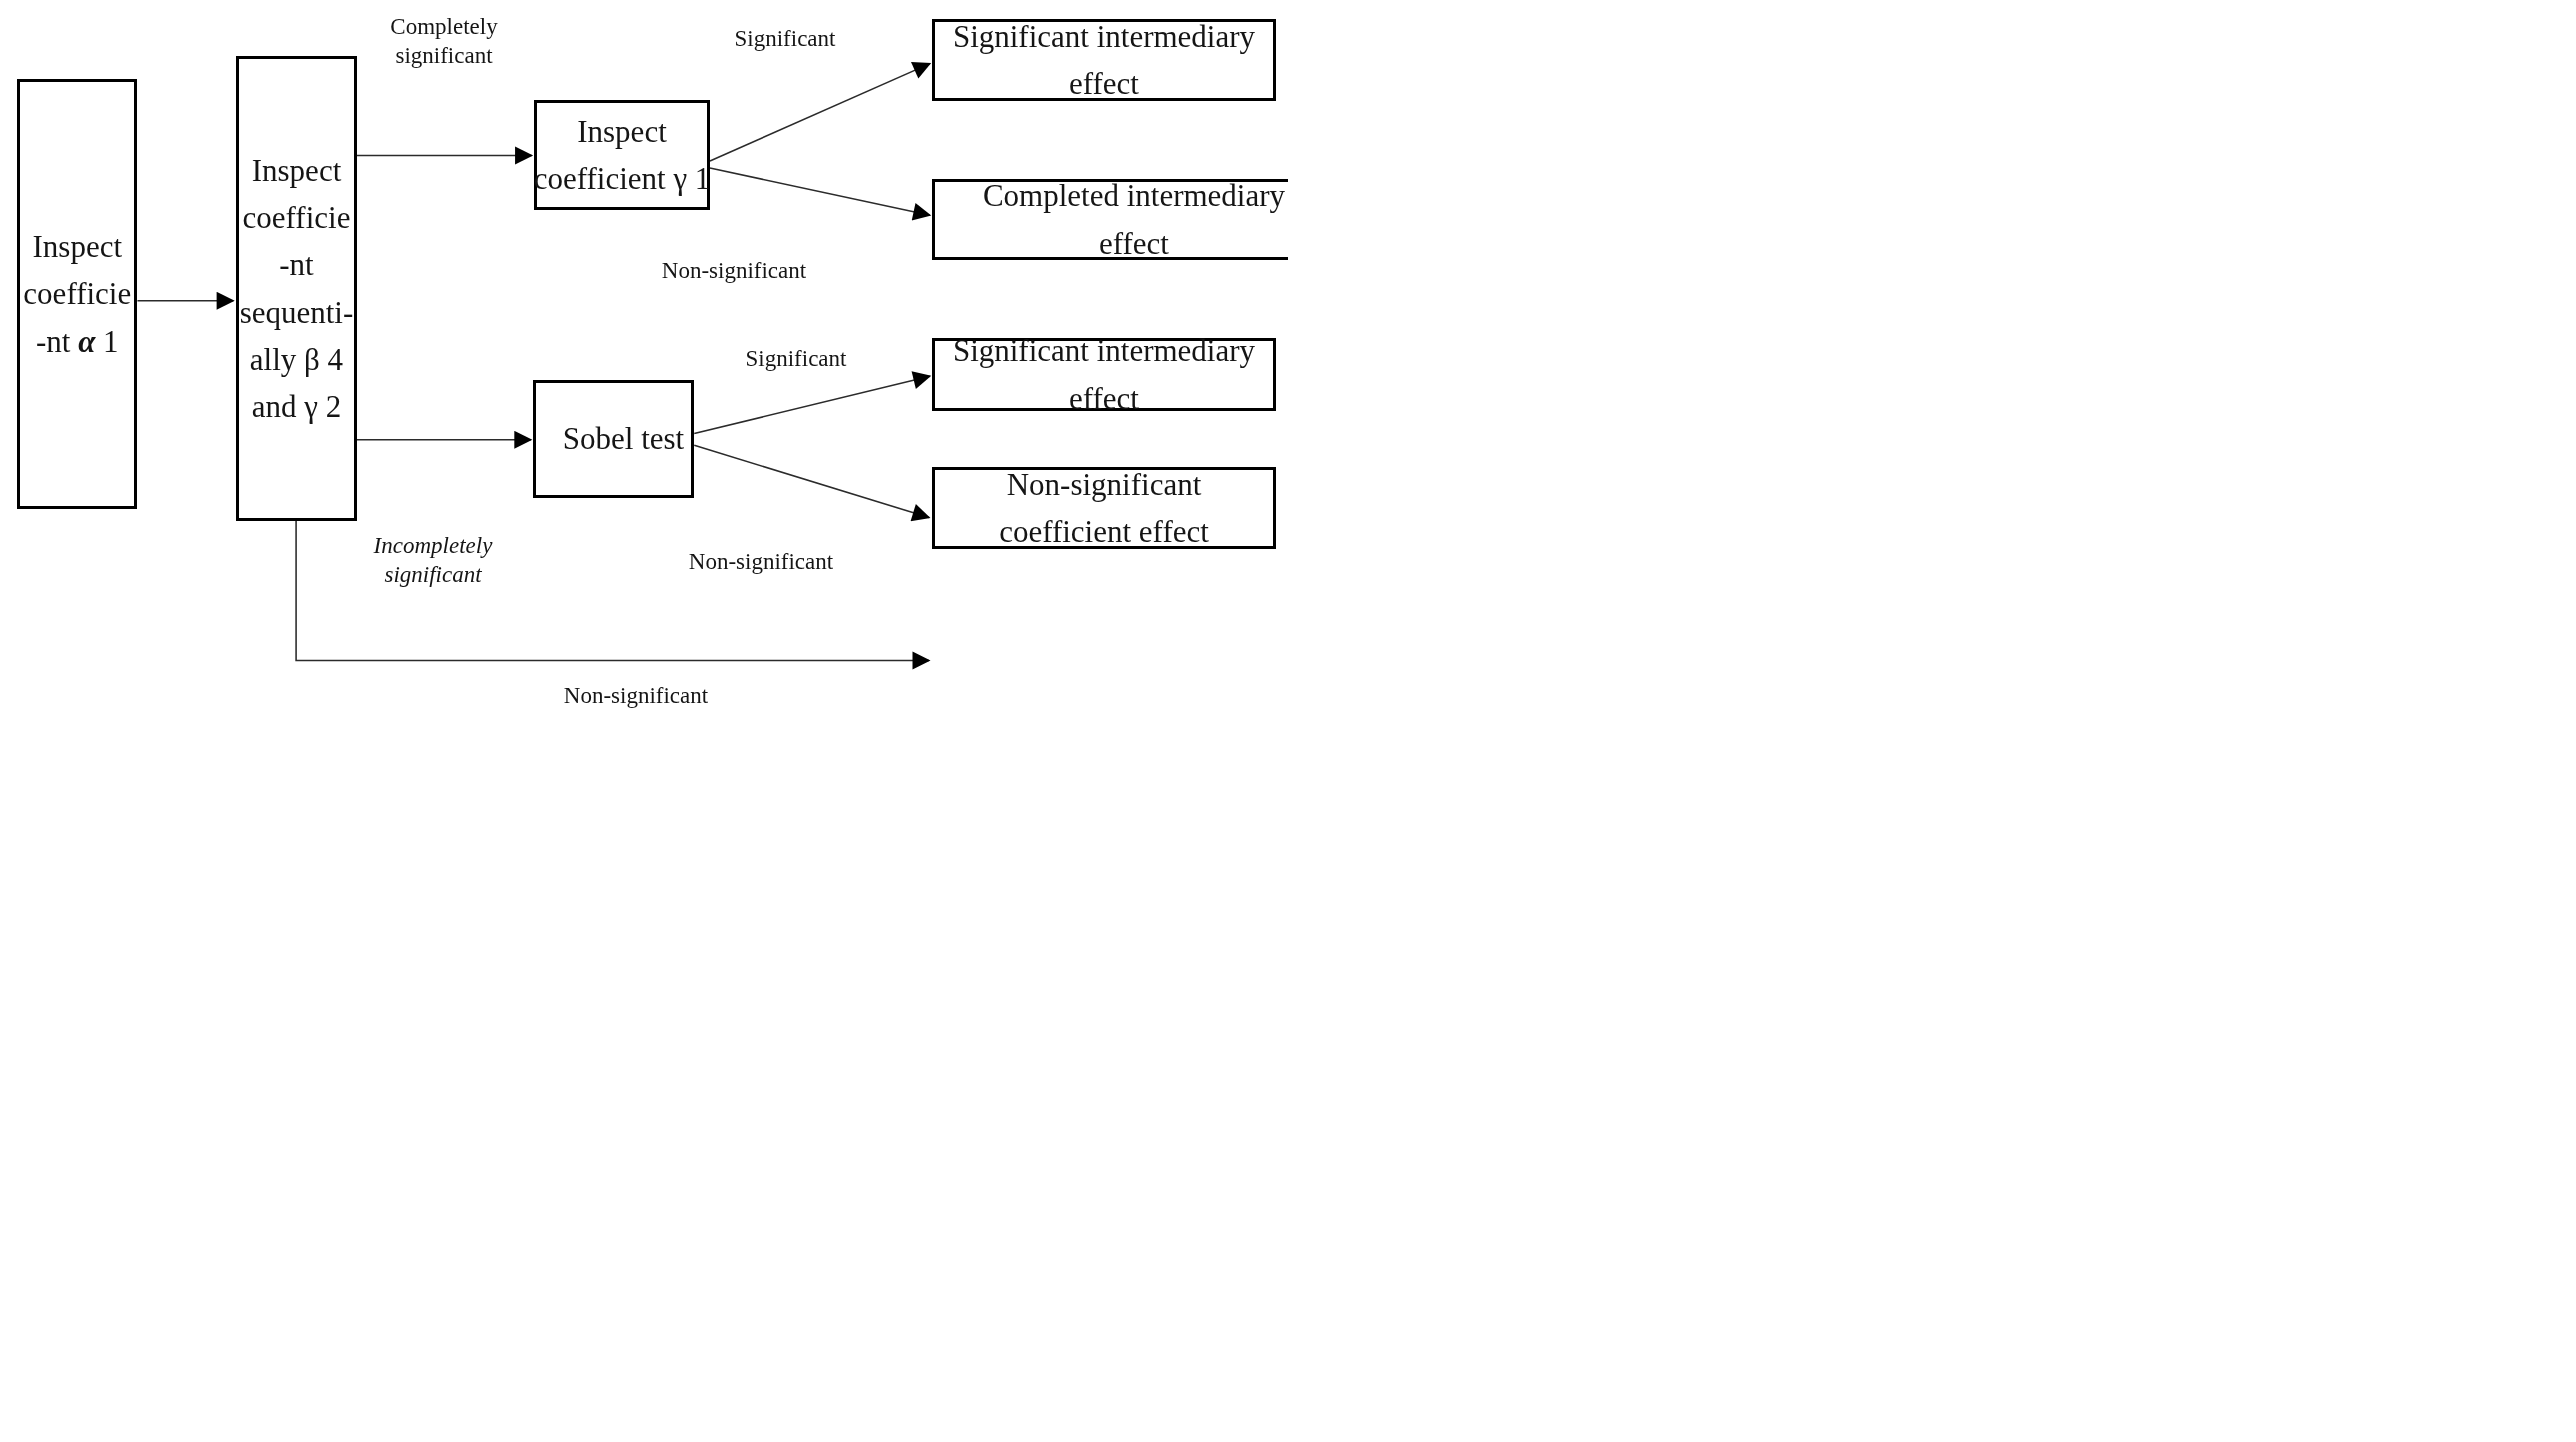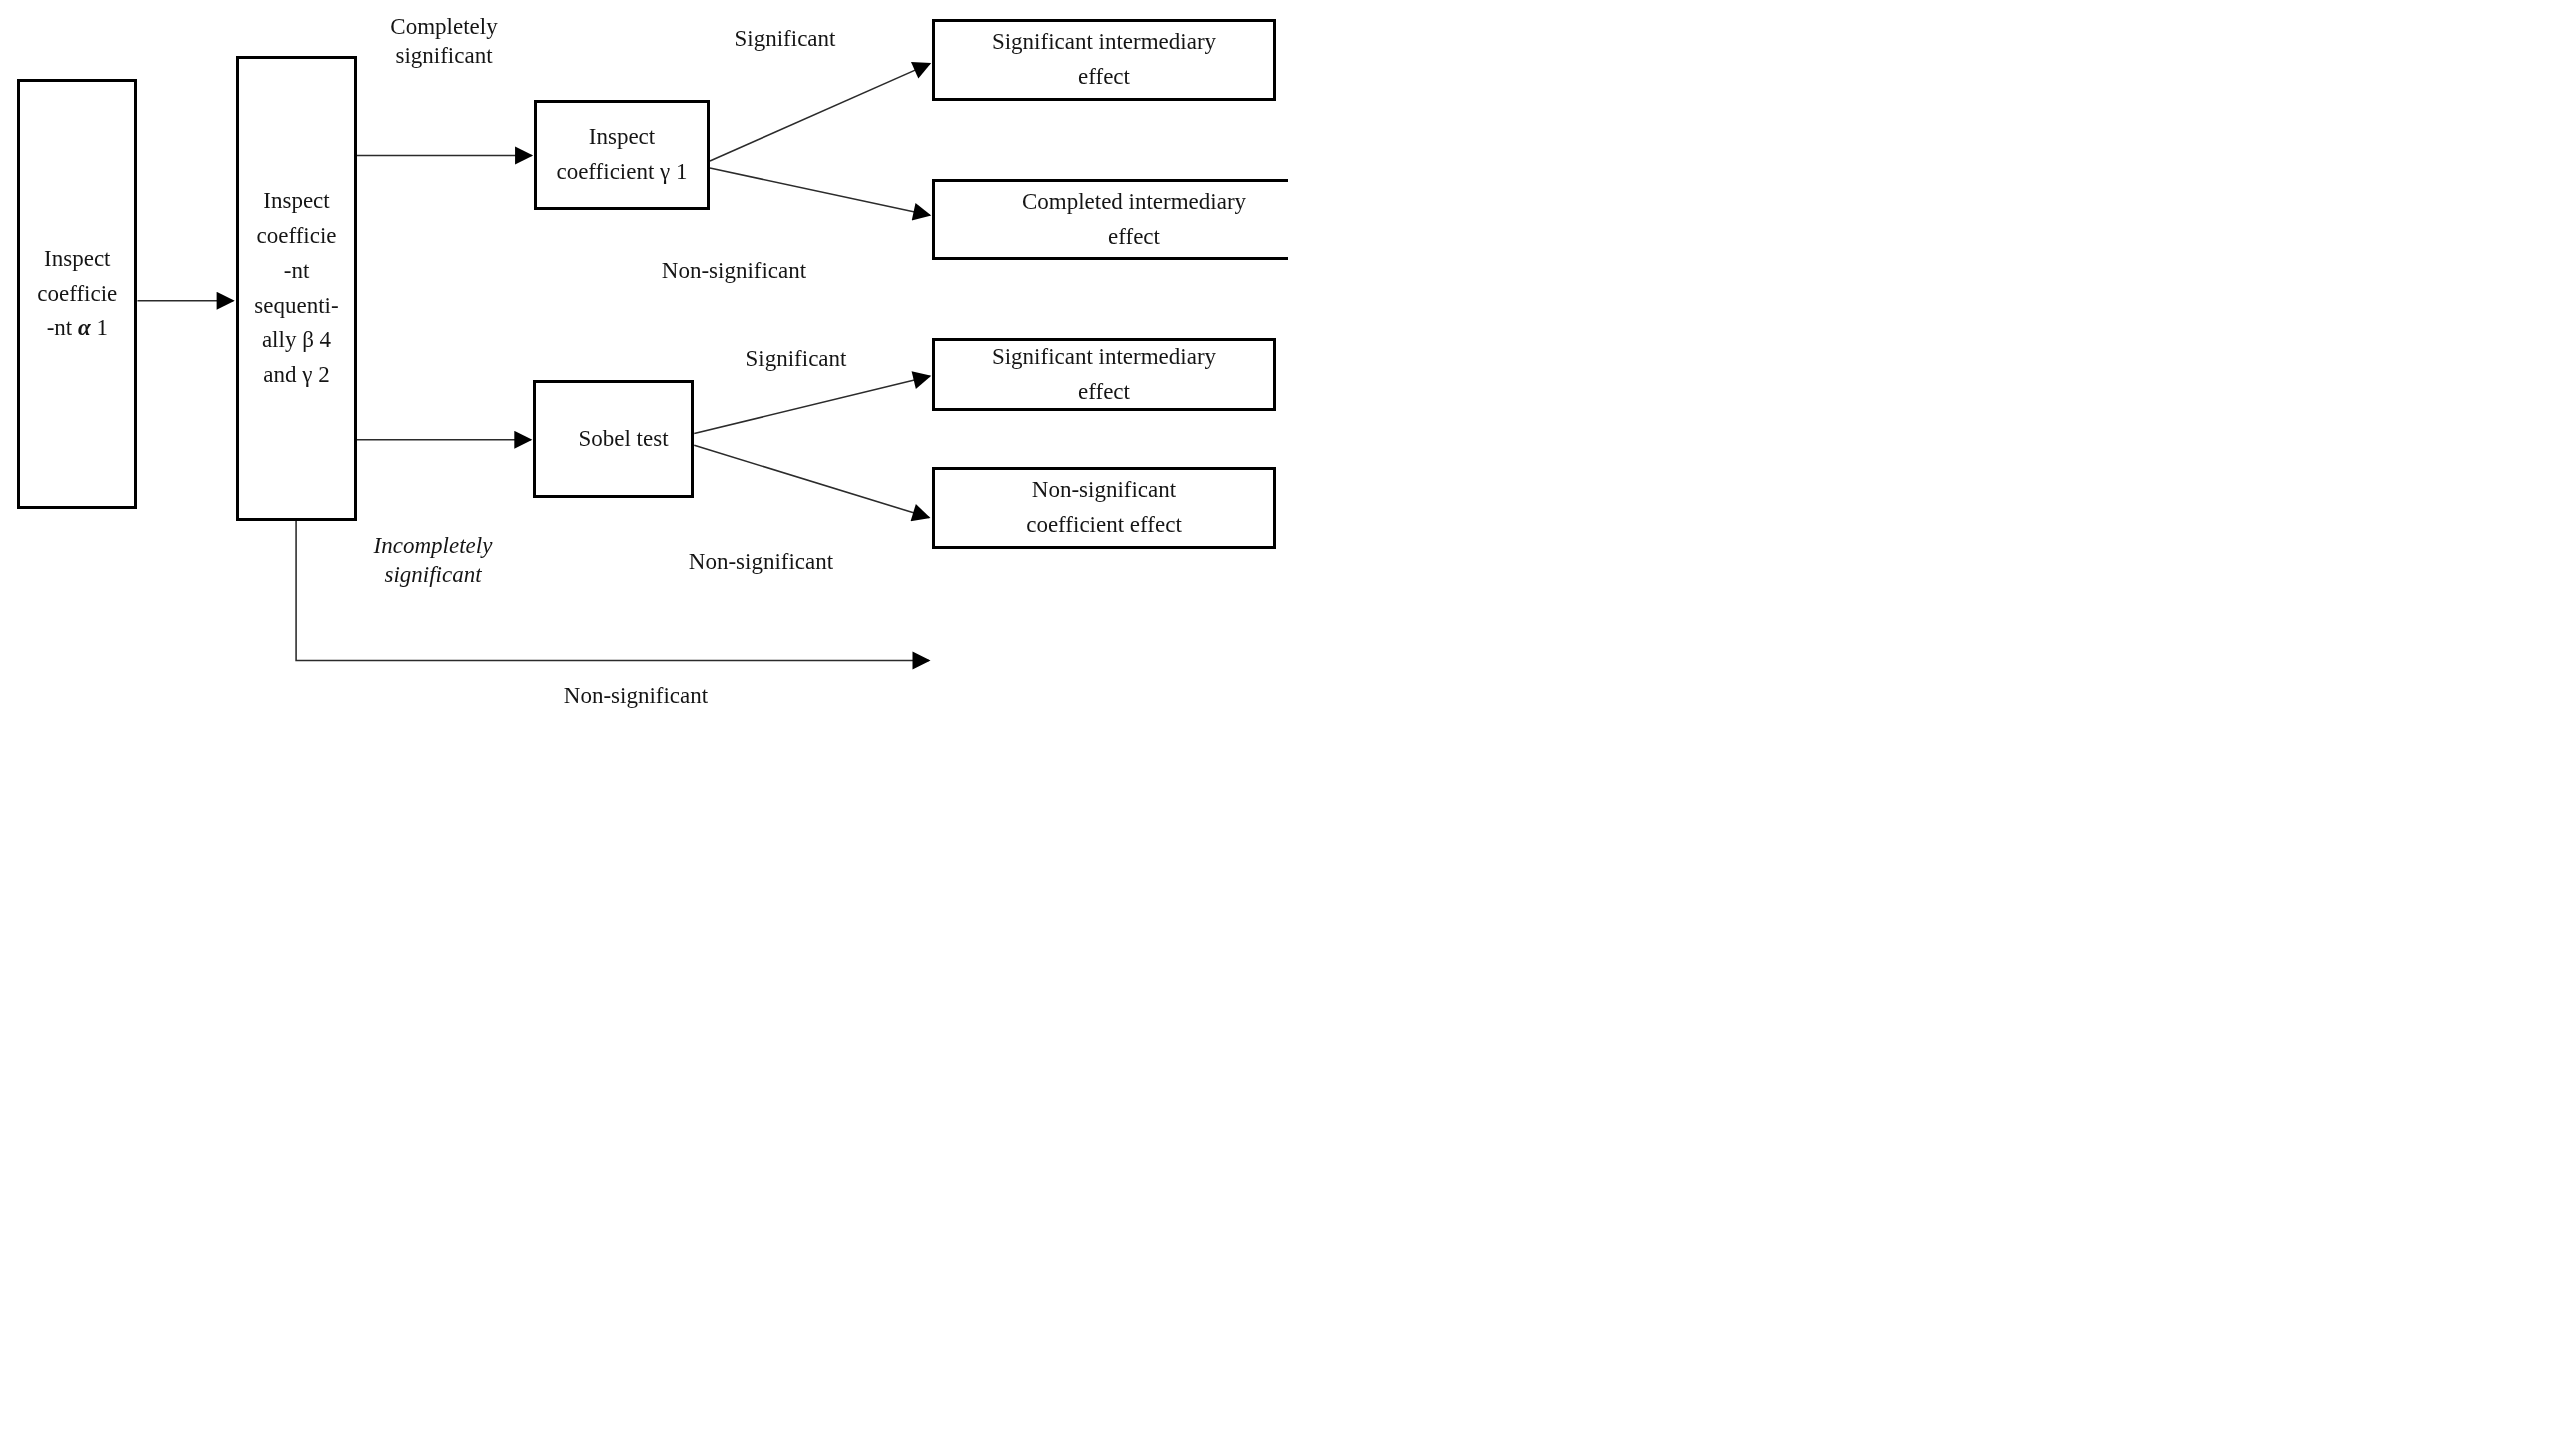--- a/index.html
+++ b/index.html
@@ -25,21 +25,21 @@
   .node {
     position: absolute;
     box-sizing: border-box;
     border: 3.9px solid #000000;
     background: #ffffff;
     display: flex;
     flex-direction: column;
     justify-content: center;
     align-items: center;
     text-align: center;
-    font-size: 23px;
+    font-size: 31px;
     line-height: 1.52;
   }
   .node .ln { white-space: nowrap; }
   .sym {
     font-weight: bold;
     font-style: italic;
   }
   .edge-label {
     position: absolute;
     transform: translate(-50%, -50%);

